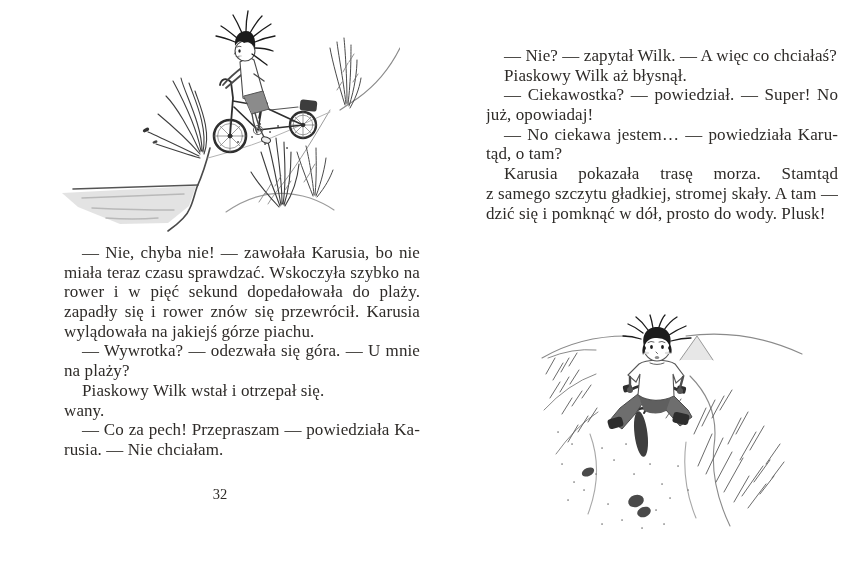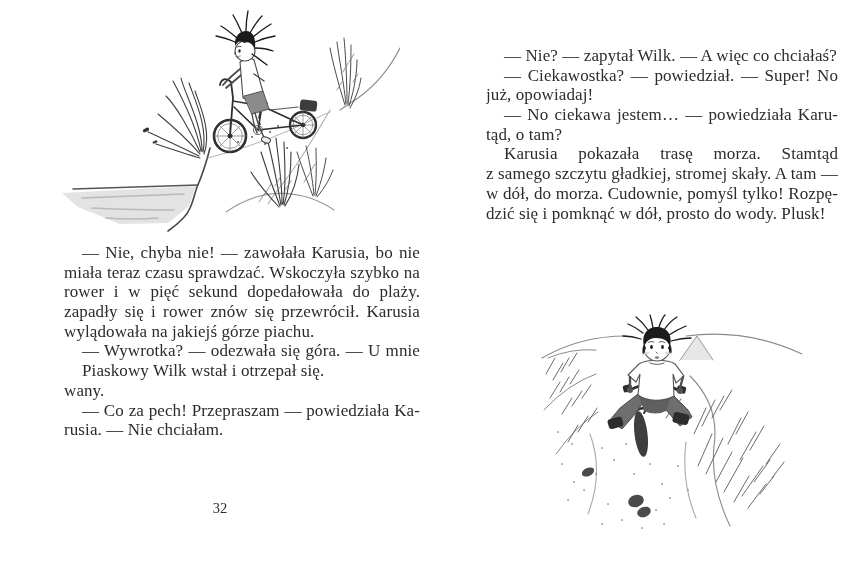--- a/index.html
+++ b/index.html
@@ -8,21 +8,21 @@
     font-family:"Liberation Serif","DejaVu Serif",serif;
     color:#2e2b28;overflow:hidden;
   }
   .spread{position:relative;width:850px;height:566px;background:#ffffff;}
   .text-col{position:absolute;font-size:17px;line-height:19.7px;letter-spacing:.1px;}
   .text-col.left{left:64px;top:243px;width:356px;}
   .text-col.right{left:486px;top:46px;width:352px;}
   .line{height:19.7px;overflow:hidden;}
   .line.just{text-align:justify;text-align-last:justify;}
   .line.first{text-indent:18px;}
-  .pagenum{position:absolute;left:64px;top:500px;width:312px;text-align:center;font-size:14.5px;}
+  .pagenum{position:absolute;left:64px;top:486px;width:312px;text-align:center;font-size:14.5px;}
   .illo{position:absolute;}
   .illo-left{left:58px;top:6px;width:342px;height:234px;}
   .illo-right{left:538px;top:314px;width:268px;height:228px;}
 </style>
 </head>
 <body>
 
 <div class="spread">
 
   <svg class="illo illo-left" viewBox="0 0 342 234" xmlns="http://www.w3.org/2000/svg">
@@ -88,51 +88,54 @@
   <div class="text-col left">
       <div>
         <div class="line first just">— Nie, chyba nie! — zawołała Karusia, bo nie</div>
         <div class="line just">miała teraz czasu sprawdzać. Wskoczyła szybko na</div>
         <div class="line just">rower i w pięć sekund dopedałowała do plaży. Koła</div>
         <div class="line just">zapadły się i rower znów się przewrócił. Karusia</div>
         <div class="line">wylądowała na jakiejś górze piachu.</div>
       </div>
       <div>
         <div class="line first just">— Wywrotka? — odezwała się góra. — U mnie</div>
+        <div class="line">na plaży?</div>
       </div>
       <div>
         <div class="line first">Piaskowy Wilk wstał i otrzepał się.</div>
       </div>
       <div>
         <div class="line">wany.</div>
       </div>
       <div>
         <div class="line first just">— Co za pech! Przepraszam — powiedziała Ka-</div>
         <div class="line">rusia. — Nie chciałam.</div>
       </div>
     </div>
 
   <div class="pagenum">32</div>
 
   <div class="text-col right">
       <div>
         <div class="line first">— Nie? — zapytał Wilk. — A więc co chciałaś?</div>
       </div>
       <div>
+        <div class="line first">Piaskowy Wilk aż błysnął.</div>
+      </div>
+      <div>
         <div class="line first just">— Ciekawostka? — powiedział. — Super! No</div>
         <div class="line">już, opowiadaj!</div>
       </div>
       <div>
         <div class="line first just">— No ciekawa jestem… — powiedziała Karu-</div>
         <div class="line">tąd, o tam?</div>
       </div>
       <div>
         <div class="line first just">Karusia pokazała trasę morza. Stamtąd znaczyło</div>
         <div class="line just">z samego szczytu gładkiej, stromej skały. A tam —</div>
-        <div class="line just">w dół, do morza. Cudownie, pomyśl tylko! Rozpę-</div>
         <div class="line">dzić się i pomknąć w dół, prosto do wody. Plusk!</div>
       </div>
     </div>
 
   <svg class="illo illo-right" viewBox="0 0 268 228" xmlns="http://www.w3.org/2000/svg">
     <g fill="none" stroke-linecap="round">
       <path d="M4,44 Q42,22 88,22" stroke="#8a8a8a" stroke-width="1.1"></path>
       <path d="M148,22 Q208,14 264,40" stroke="#8a8a8a" stroke-width="1.1"></path>
       <path d="M142,46 L159,22 L175,46" stroke="#999" fill="#e7e7e7" stroke-width="1"></path>
       <path d="M6,96 Q30,70 58,60 M18,140 Q38,112 60,98 M10,44 Q34,34 58,36" stroke="#8a8a8a" stroke-width="1"></path>

